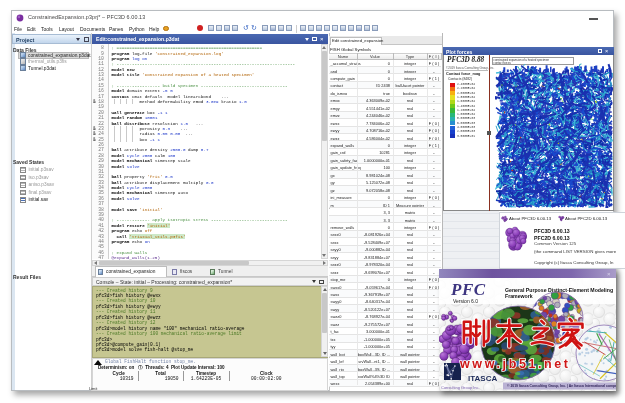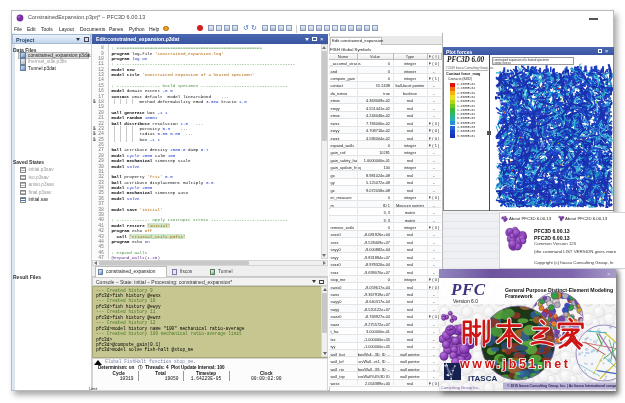--- a/index.html
+++ b/index.html
@@ -628,21 +628,21 @@
     <span class="ftype">real</span>
     <span class="ff">F ( 0 )</span>
   </div>
 <div class="abs" style="left:357px;top:59.5px;width:1px;height:325px;background:#e8e8e8"></div>
 <div class="abs" style="left:393px;top:59.5px;width:1px;height:325px;background:#e8e8e8"></div>
 <div class="abs" style="left:427px;top:59.5px;width:1px;height:325px;background:#e8e8e8"></div>
 <div id="plot-hdr" class="bluebar">Plot forces</div>
 <div class="abs" style="left:598px;top:49px;width:4px;height:3.5px;border:1px solid #fff"></div>
 <div class="abs" style="left:605px;top:47.5px;color:#fff;font-size:5.5px">×</div>
 <div id="plot"></div>
-<div class="abs" style="left:447px;top:56px;font-family:'Liberation Serif',serif;font-style:italic;font-weight:bold;font-size:7.2px;color:#111">PFC3D 6.00</div>
+<div class="abs" style="left:447px;top:56px;font-family:'Liberation Serif',serif;font-style:italic;font-weight:bold;font-size:7.2px;color:#111">PFC3D 8.88</div>
 <div class="abs" style="left:446px;top:65.5px;font-size:3px;color:#555;white-space:nowrap">©2019 Itasca Consulting Group, Inc.</div>
 <div class="abs" style="left:445px;top:70px;width:43px;height:1px;background:#bbb"></div>
 <div class="abs" style="left:446px;top:71.5px;font-size:3.8px;font-weight:bold;color:#222">Contact force_mag</div>
 <div class="abs" style="left:448px;top:76.5px;font-size:3.4px;color:#333">Contacts (8482)</div>
 <div class="abs" style="left:450px;top:82.5px;width:5px;height:4.3px;background:#e01010"></div>
 <div class="abs" style="left:457px;top:83.0px;font-size:3px;color:#333;font-family:'Liberation Mono',monospace">2.4000E+04</div>
 <div class="abs" style="left:450px;top:86.8px;width:5px;height:4.3px;background:#f07010"></div>
 <div class="abs" style="left:457px;top:87.3px;font-size:3px;color:#333;font-family:'Liberation Mono',monospace">2.2000E+04</div>
 <div class="abs" style="left:450px;top:91.1px;width:5px;height:4.3px;background:#f8b010"></div>
 <div class="abs" style="left:457px;top:91.6px;font-size:3px;color:#333;font-family:'Liberation Mono',monospace">2.0000E+04</div>

